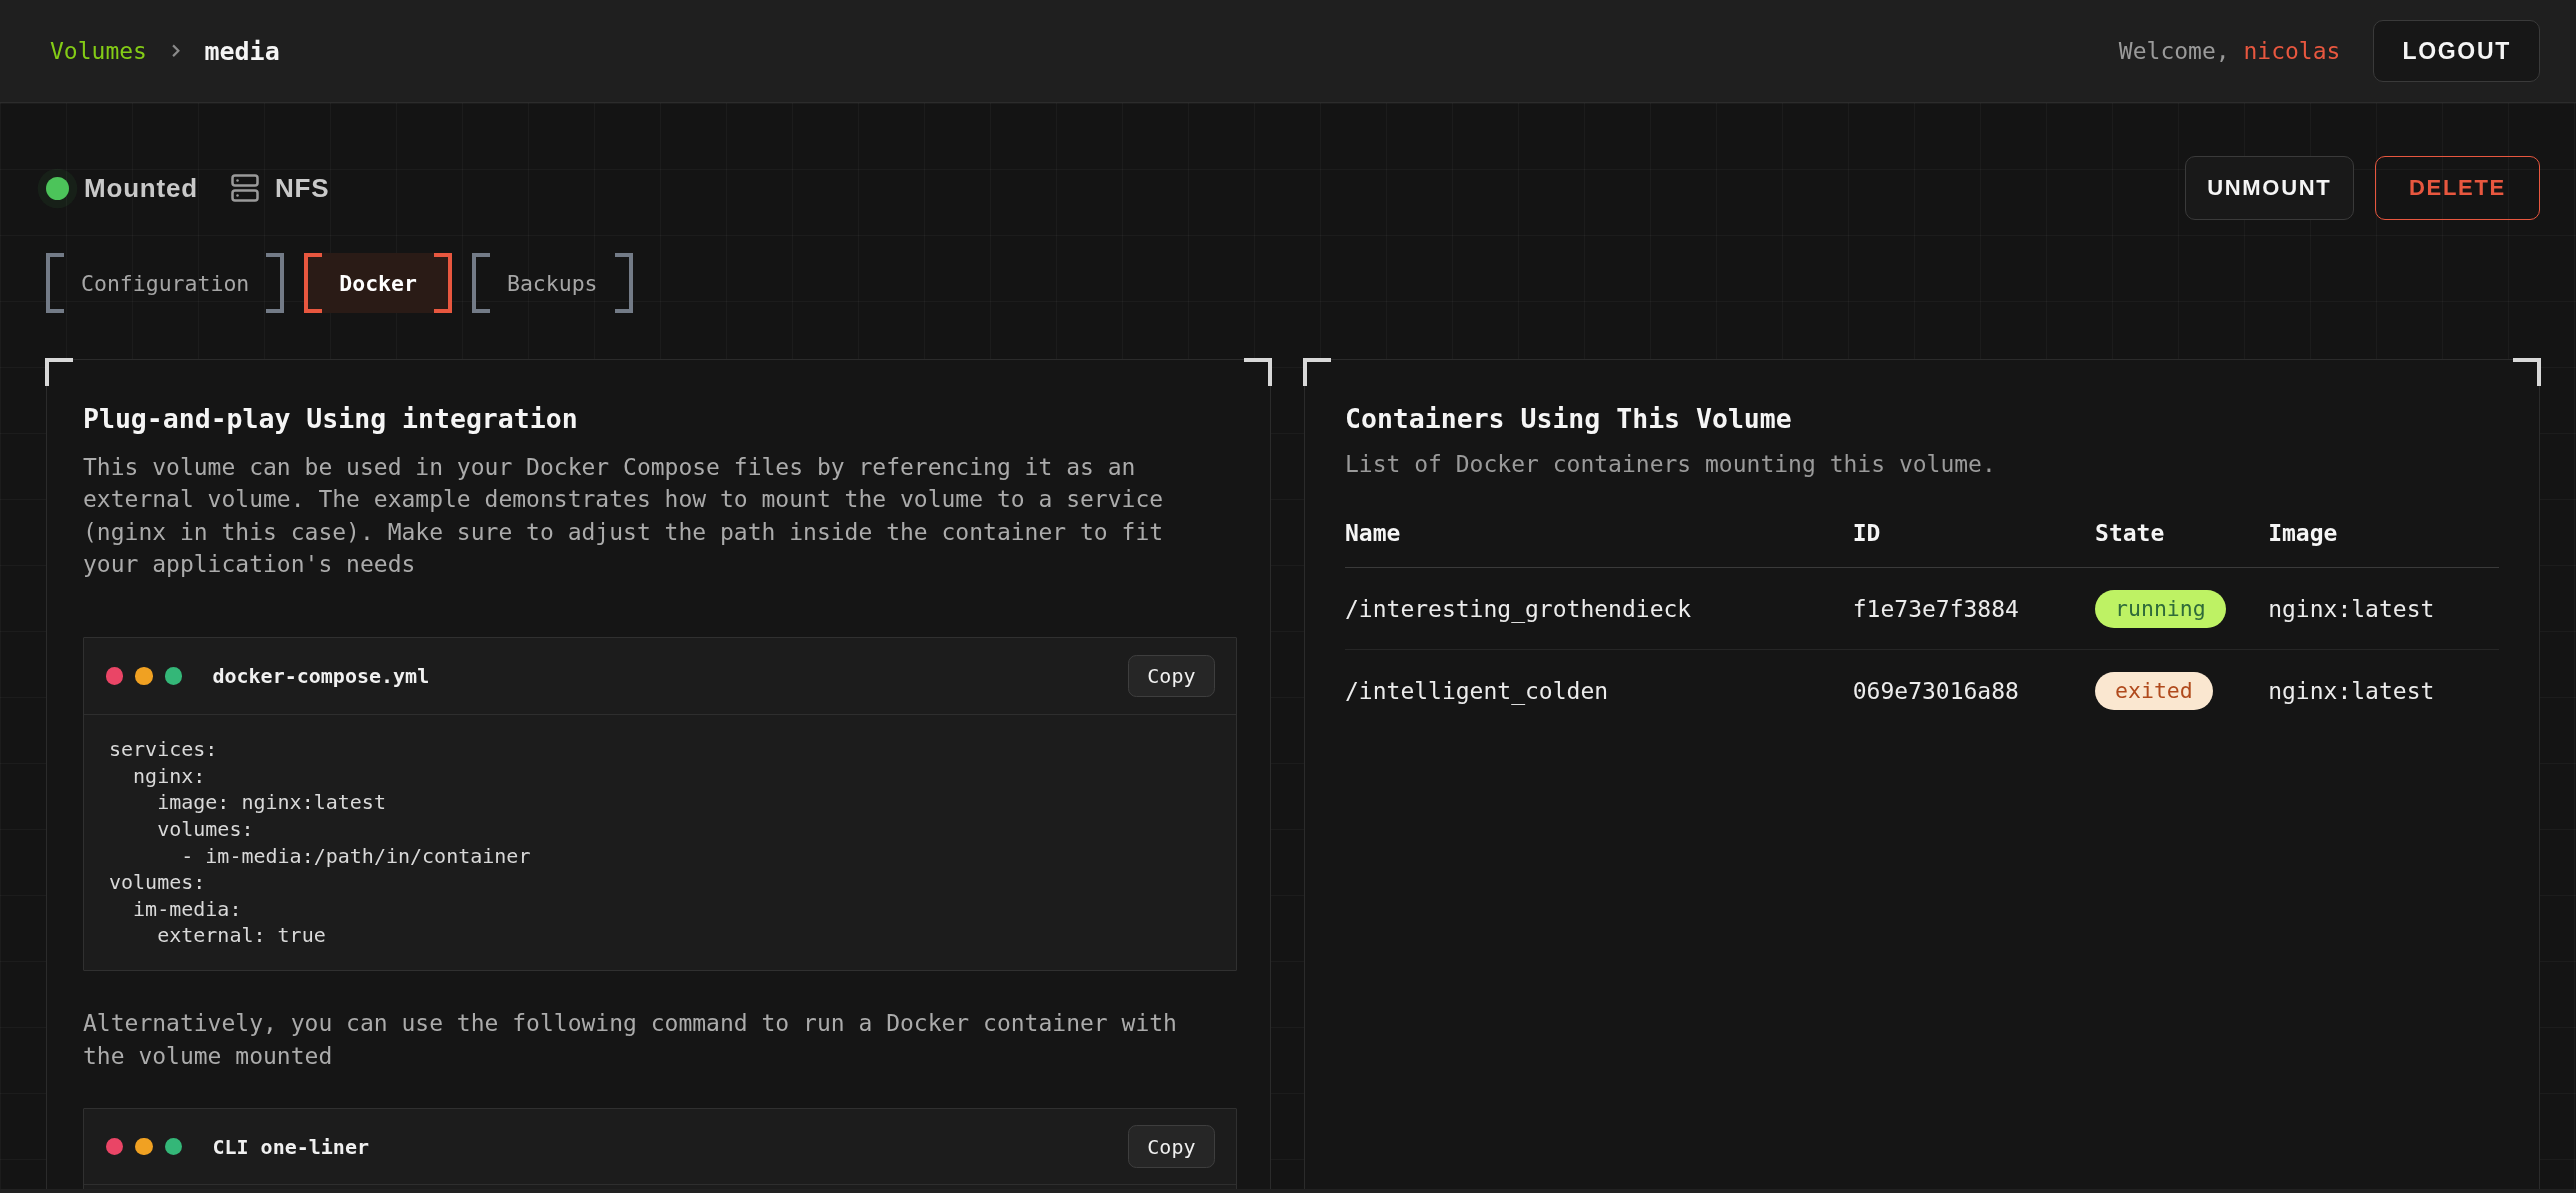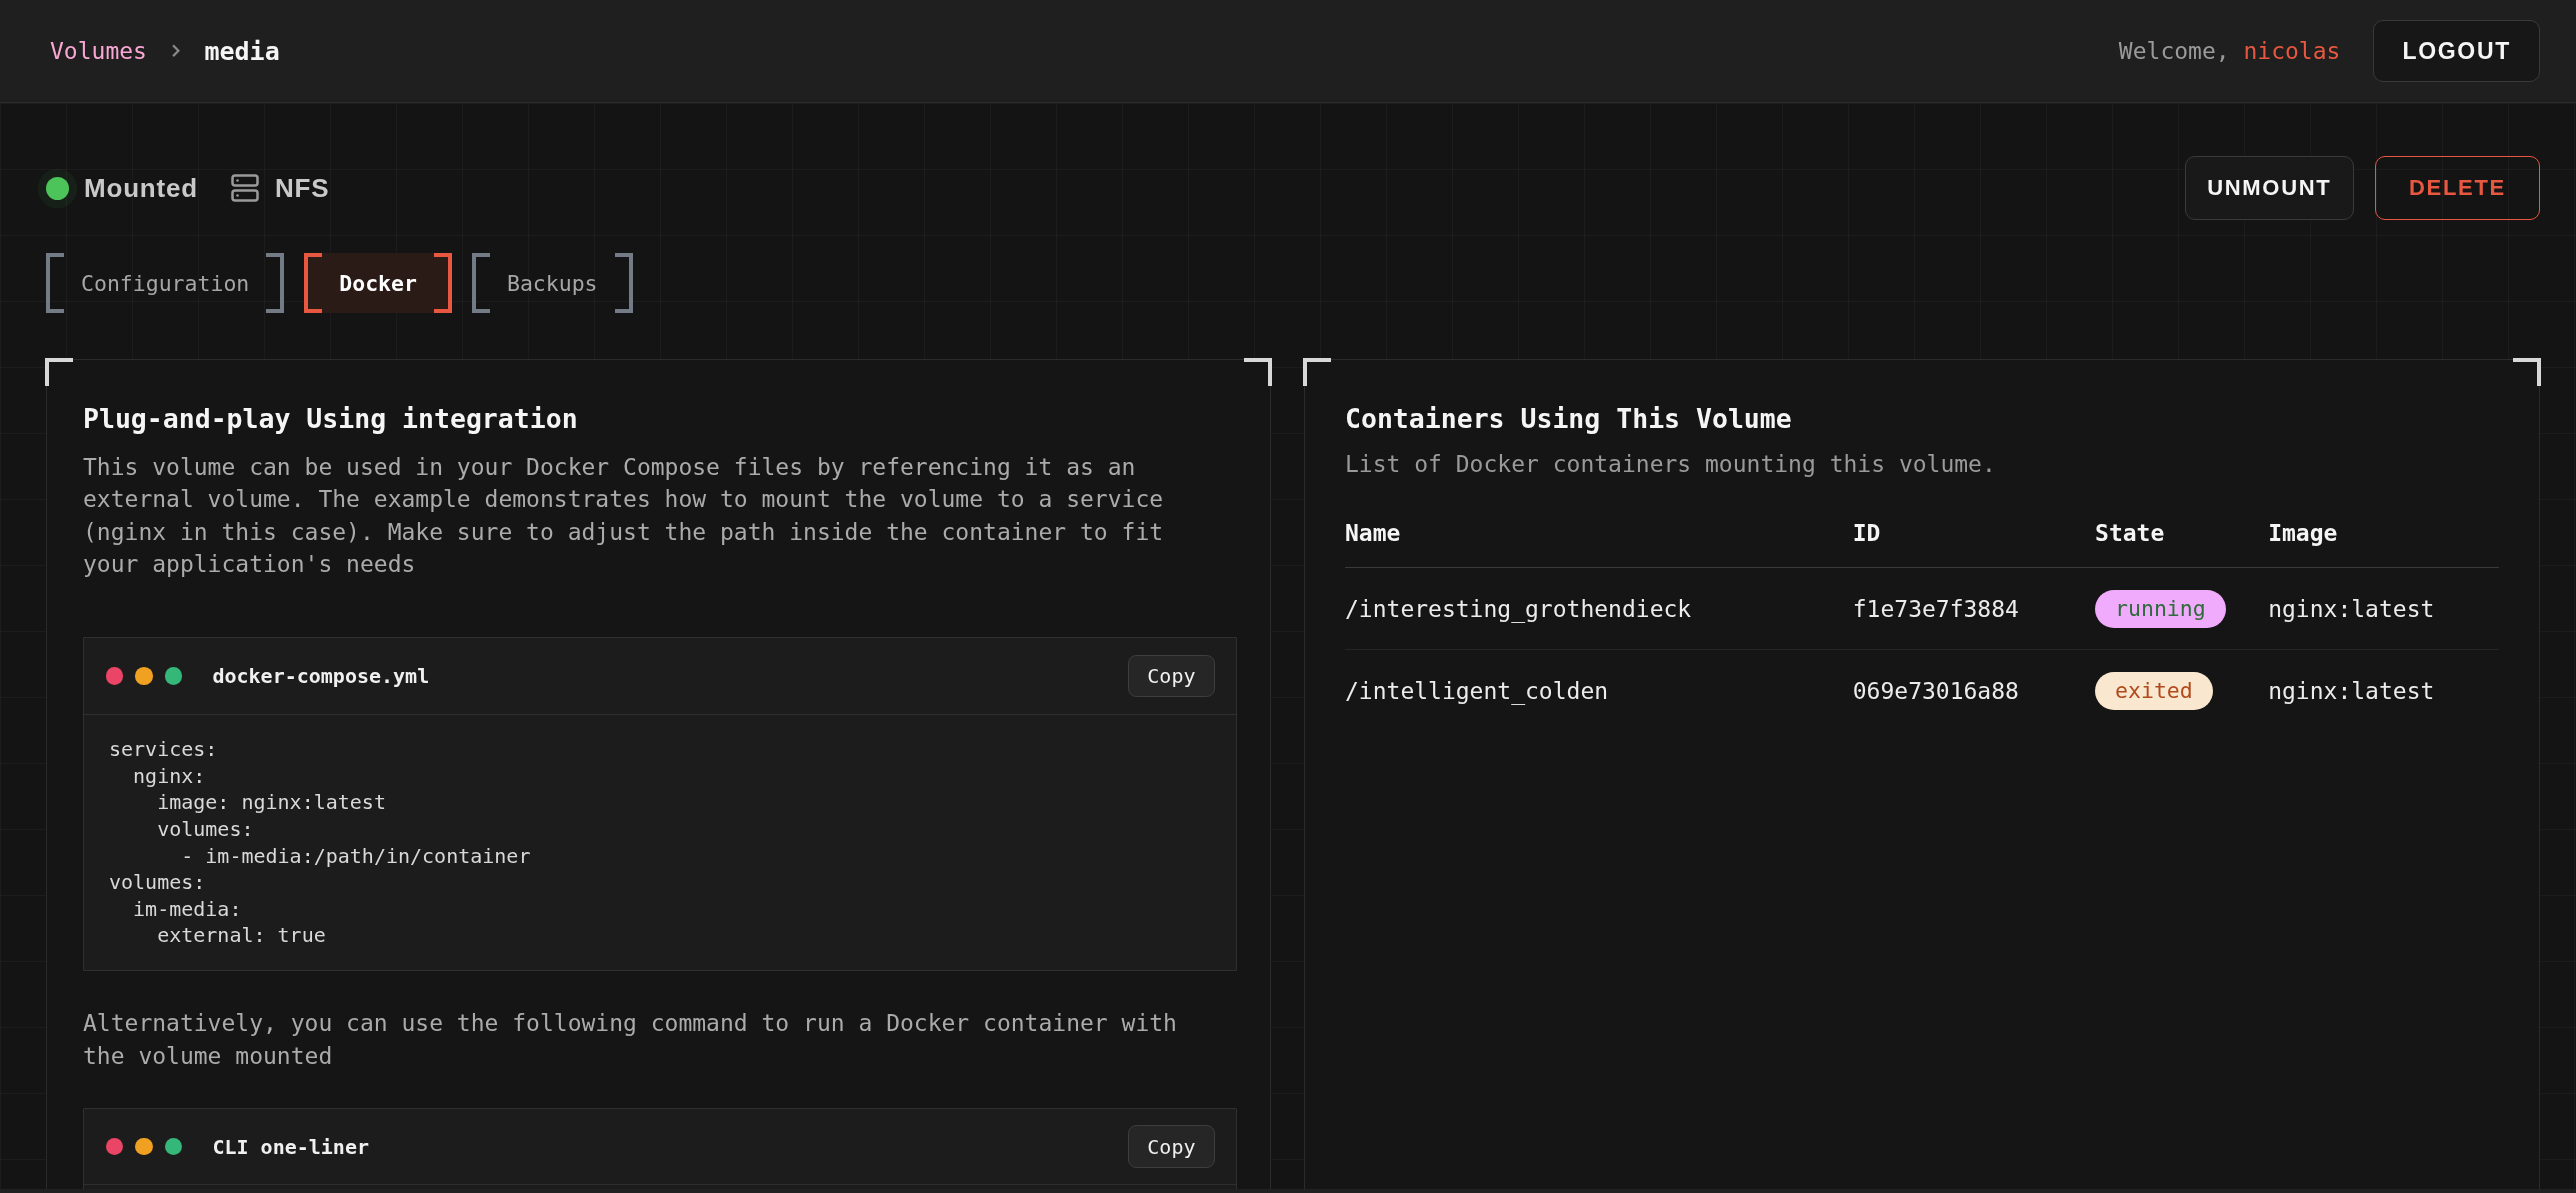--- a/index.html
+++ b/index.html
@@ -15,21 +15,21 @@
 
   
   .topbar {
     height:103px;
     background:#1f1f1f;
     border-bottom:1.7px solid #2c2c2c;
     display:flex; align-items:center; justify-content:space-between;
     padding:0 36px 0 50px;
   }
   .breadcrumb { display:flex; align-items:center; gap:18px; font-size:23px; }
-  .crumb-parent { color:#f9a8d4; }
+  .crumb-parent { color:#84cc16; }
   .crumb-current { color:#f5f5f5; font-weight:bold; font-size:25px; }
   .chev { width:21.5px; height:21.5px; stroke:#8a8a8a; stroke-width:2.4; fill:none; }
   .topbar-right { display:flex; align-items:center; gap:33px; }
   .welcome { font-size:23px; color:#9a9a9a; }
   .welcome .uname { color:#e8573f; }
   .btn {
     font-family:"Liberation Sans", sans-serif;
     font-weight:bold; letter-spacing:1.7px;
     border-radius:10px; cursor:pointer;
     background:#191919; color:#f5f5f5;
@@ -140,21 +140,21 @@
   }
   .containers td {
     font-size:23px; color:#ececec;
     padding:21.5px 0; border-bottom:0.8px solid #262626;
   }
   .containers tr:last-child td { border-bottom:none; }
   .badge {
     display:inline-block; border-radius:826px;
     font-size:21.5px; padding:6.6px 20px;
   }
-  .badge.running { background:#f0abfc; color:#2f6b3a; }
+  .badge.running { background:#bef264; color:#2f6b3a; }
   .badge.exited  { background:#fae7d0; color:#b04a1c; }
 
   .bottom-strip { position:absolute; left:0; right:0; bottom:0; height:5px; background:#212121; }
 </style>
 </head>
 <body>
 
 <div class="page">
 
   <div class="topbar">

